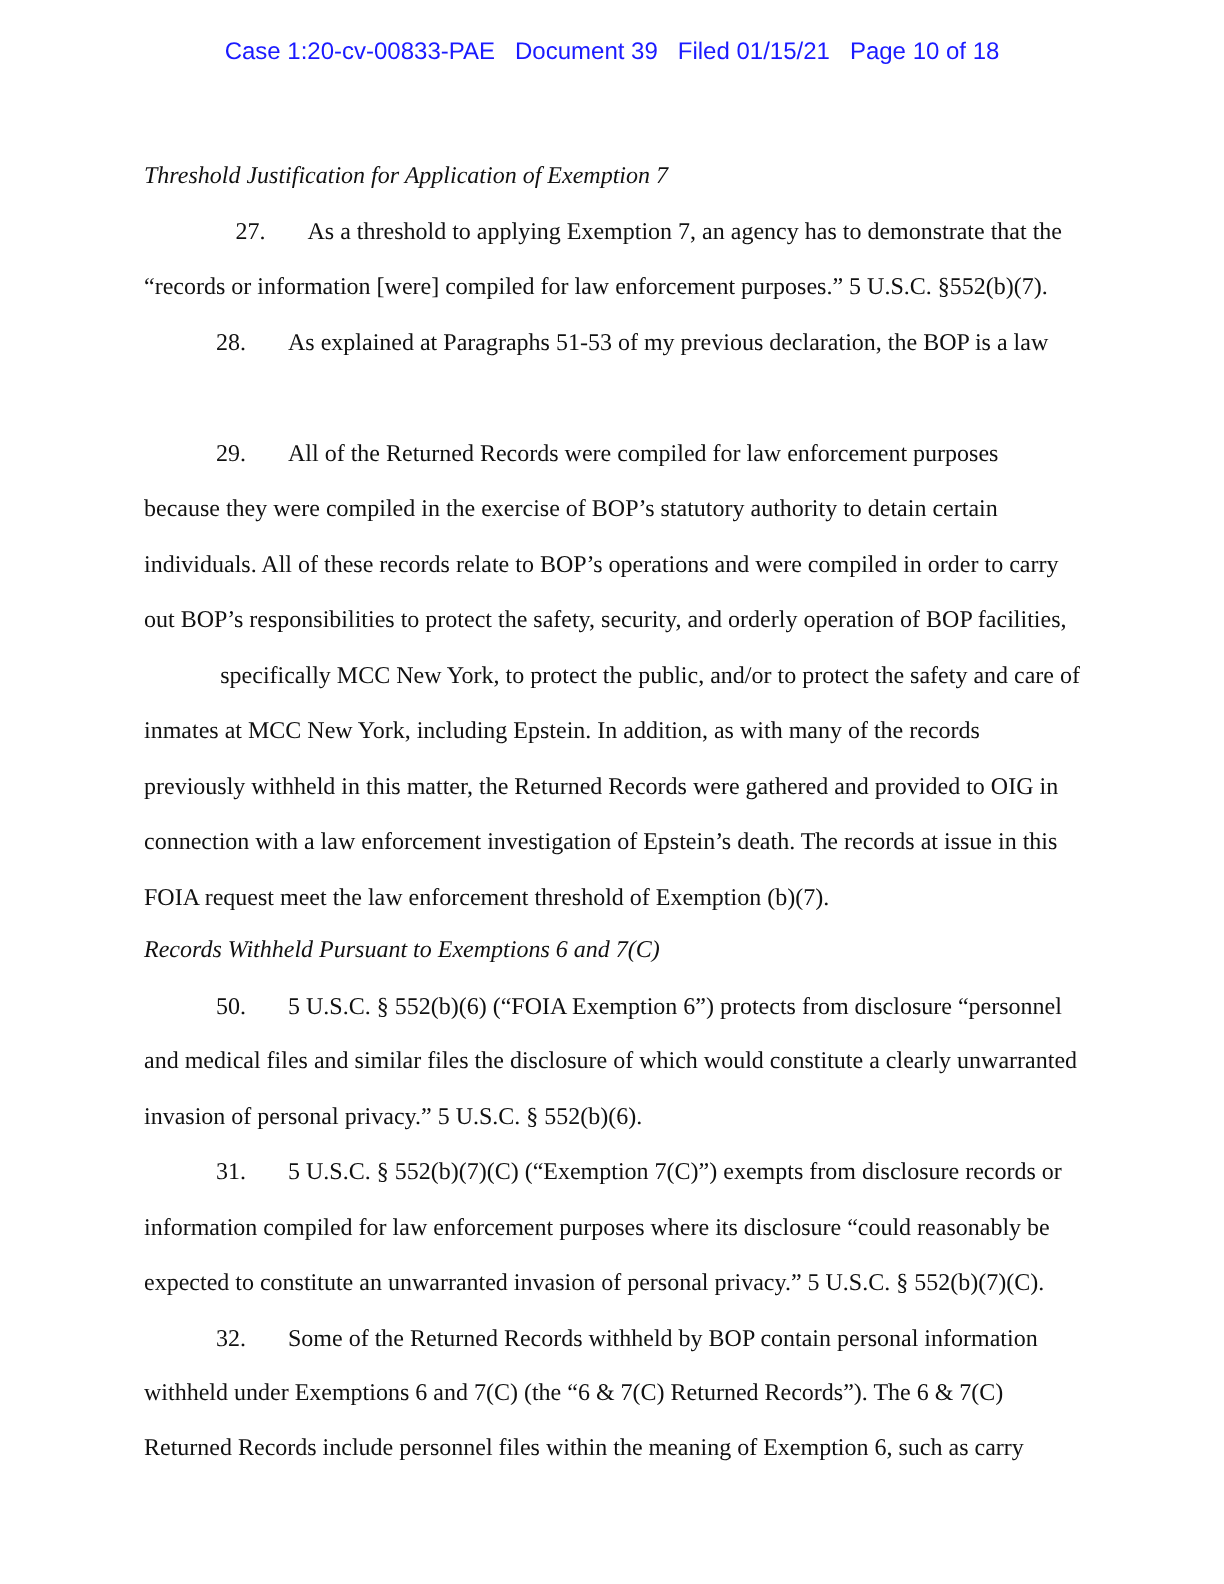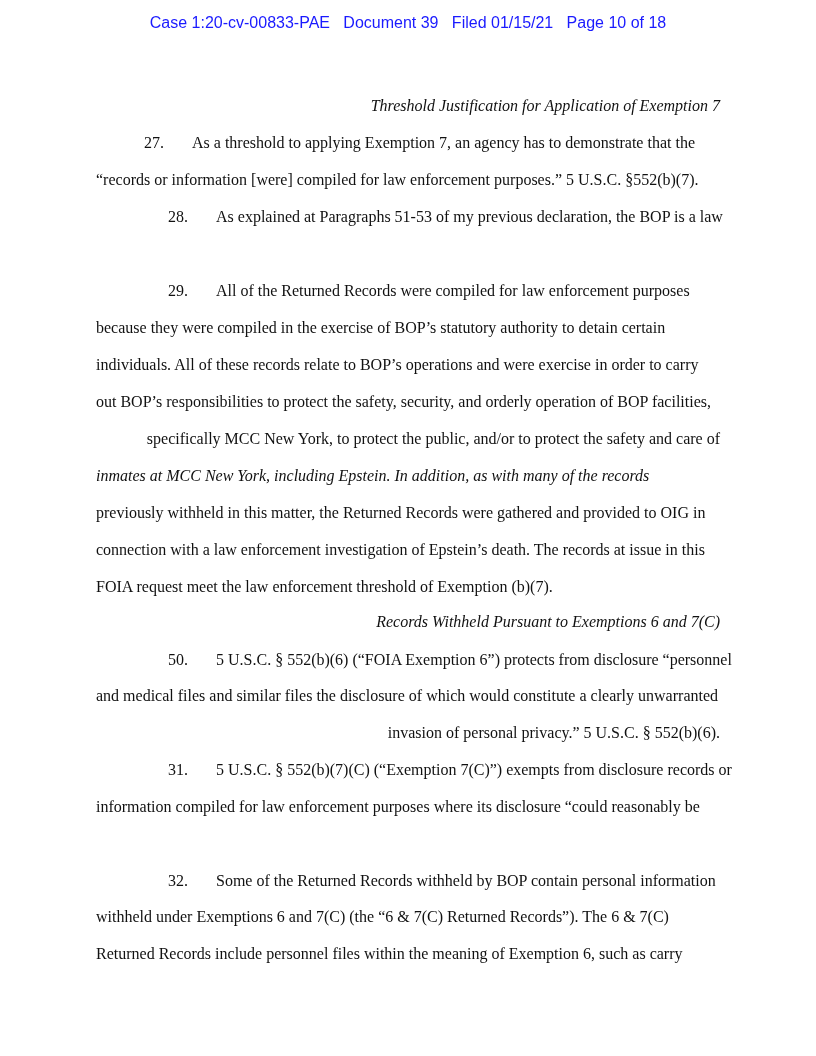--- a/index.html
+++ b/index.html
@@ -1,59 +1,60 @@
 <!DOCTYPE html>
 <html><head>
   <meta charset="utf-8">
   <style>
     html, body { margin: 0; padding: 0; background: #ffffff; }
     body { width: 816px; height: 1056px; position: relative; overflow: hidden; }
-    .page { position: absolute; left: 0; top: 0; width: 816px; height: 960px; background: #fff; }
+    .page { position: absolute; left: 0; top: 12px; width: 816px; height: 960px; background: #fff; }
     .header {
       position: absolute; top: 14px; left: 0; width: 816px; text-align: center;
       font-family: "Liberation Sans", sans-serif; font-size: 16px; color: #1a1aff;
       white-space: pre; letter-spacing: 0px;
     }
     .serif { font-family: "Liberation Serif", serif; font-size: 16px; color: #111; }
     .line { position: absolute; left: 96px; width: 624px; white-space: nowrap; line-height: 20px; }
-    .center { text-align: right; left: 96px; width: 624px; }
+    .center { text-align: left; left: 96px; width: 624px; }
     .italic { font-style: italic; }
-    .num { display: inline-block; width: 48px; margin-left: 72px; }
+    .num { display: inline-block; width: 48px; margin-left: 48px; }
     .pagenum { position: absolute; top: 972px; left: 0; width: 816px; text-align: center; }
   </style>
 </head>
 <body>
 
 <div class="page">
 
   <div class="header"><span>Case 1:20-cv-00833-PAE</span>   <span>Document 39</span>   <span>Filed 01/15/21</span>   <span>Page 10 of 18</span></div>
 
   <div class="line center serif italic" style="top:96px;">Threshold Justification for Application of Exemption 7</div>
 
-  <div class="line serif" style="top:133px; left:96px;"><span class="num" style="margin-left:48px;">27.</span><span>As a threshold to applying Exemption 7, an agency has to demonstrate that the</span></div>
+  <div class="line serif" style="top:133px; left:96px;"><span class="num" style="margin-left:61px;">27.</span><span>As a threshold to applying Exemption 7, an agency has to demonstrate that the</span></div>
   <div class="line serif" style="top:170px;">“records or information [were] compiled for law enforcement purposes.”  5 U.S.C. §552(b)(7).</div>
 
   <div class="line serif" style="top:207px;"><span class="num">28.</span><span>As explained at Paragraphs 51-53 of my previous declaration, the BOP is a law</span></div>
 
   <div class="line serif" style="top:281px;"><span class="num">29.</span><span>All of the Returned Records were compiled for law enforcement purposes</span></div>
   <div class="line serif" style="top:318px;">because they were compiled in the exercise of BOP’s statutory authority to detain certain</div>
-  <div class="line serif" style="top:355px;">individuals.  All of these records relate to BOP’s operations and were exercise in order to carry</div>
+  <div class="line serif" style="top:355px;">individuals.  All of these records relate to BOP’s operations and were compiled in order to carry</div>
   <div class="line serif" style="top:392px;">out BOP’s responsibilities to protect the safety, security, and orderly operation of BOP facilities,</div>
   <div class="line serif" style="top:429px;text-align:right;">specifically MCC New York, to protect the public, and/or to protect the safety and care of</div>
-  <div class="line serif" style="top:466px;font-style:italic;">inmates at MCC New York, including Epstein.  In addition, as with many of the records</div>
+  <div class="line serif" style="top:466px;">inmates at MCC New York, including Epstein.  In addition, as with many of the records</div>
   <div class="line serif" style="top:503px;">previously withheld in this matter, the Returned Records were gathered and provided to OIG in</div>
   <div class="line serif" style="top:540px;">connection with a law enforcement investigation of Epstein’s death.  The records at issue in this</div>
   <div class="line serif" style="top:577px;">FOIA request meet the law enforcement threshold of Exemption (b)(7).</div>
 
   <div class="line center serif italic" style="top:612px;">Records Withheld Pursuant to Exemptions 6 and 7(C)</div>
 
   <div class="line serif" style="top:650px;"><span class="num">50.</span><span>5 U.S.C. § 552(b)(6) (“FOIA Exemption 6”) protects from disclosure “personnel</span></div>
   <div class="line serif" style="top:686px;">and medical files and similar files the disclosure of which would constitute a clearly unwarranted</div>
-  <div class="line serif" style="top:723px;text-align:right;">invasion of personal privacy.”  5 U.S.C. § 552(b)(6).</div>
+  <div class="line serif" style="top:723px;">invasion of personal privacy.”  5 U.S.C. § 552(b)(6).</div>
 
   <div class="line serif" style="top:760px;"><span class="num">31.</span><span>5 U.S.C. § 552(b)(7)(C) (“Exemption 7(C)”) exempts from disclosure records or</span></div>
   <div class="line serif" style="top:797px;">information compiled for law enforcement purposes where its disclosure “could reasonably be</div>
+  <div class="line serif" style="top:834px;">expected to constitute an unwarranted invasion of personal privacy.” 5 U.S.C. § 552(b)(7)(C).</div>
 
   <div class="line serif" style="top:871px;"><span class="num">32.</span><span>Some of the Returned Records withheld by BOP contain personal information</span></div>
   <div class="line serif" style="top:907px;">withheld under Exemptions 6 and 7(C) (the “6 &amp; 7(C) Returned Records”).  The 6 &amp; 7(C)</div>
   <div class="line serif" style="top:944px;">Returned Records include personnel files within the meaning of Exemption 6, such as carry</div>
 
 </div>
 
 </body></html>

